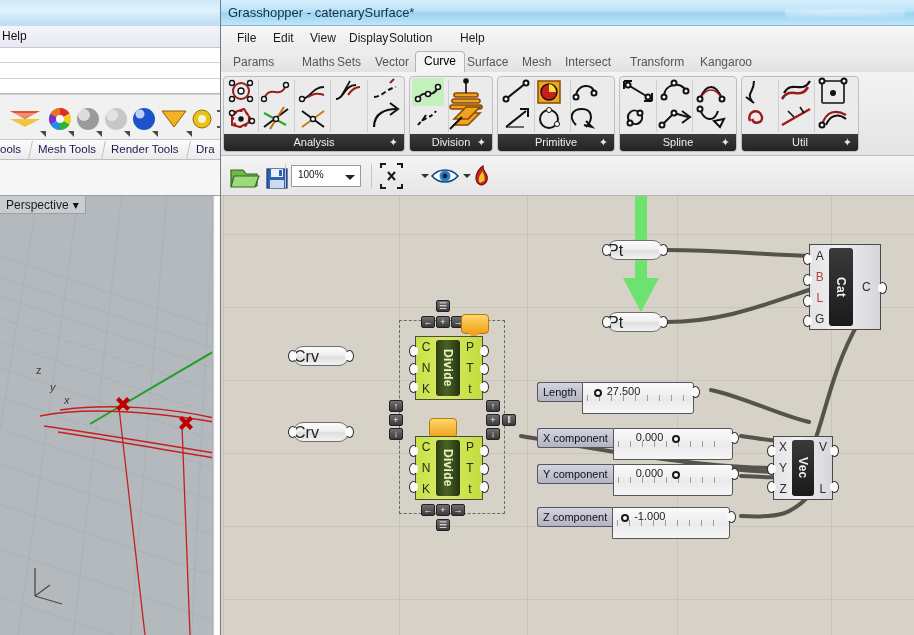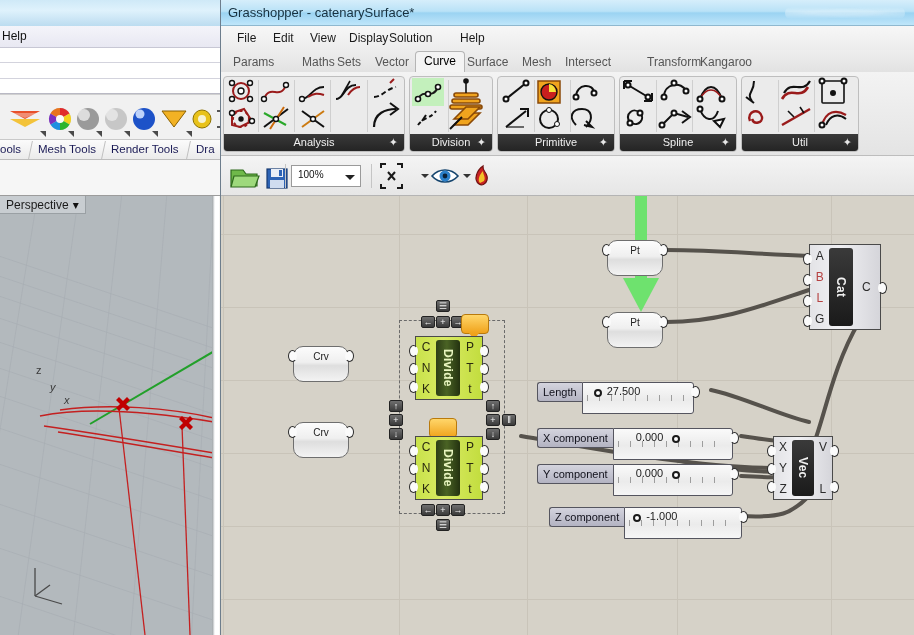--- a/index.html
+++ b/index.html
@@ -83,23 +83,23 @@
   
   #canvas { position: absolute; left: 0; top: 196px; width: 694px; height: 439px;
       background: #d6d2c8; overflow: hidden; }
   #canvas .gline-h { position: absolute; left: 0; width: 694px; height: 1px; background: #c9c4b9; }
   #canvas .gline-v { position: absolute; top: 0; width: 1px; height: 439px; background: #c9c4b9; }
 
   
   #droparrow { position: absolute; left: 414px; top: -4px; width: 12px; height: 92px; background: #6ee26e; }
   #droparrowhead { position: absolute; left: 402px; top: 82px; width: 0; height: 0;
       border-left: 18px solid transparent; border-right: 18px solid transparent; border-top: 34px solid #6ee26e; }
-  .param { position: absolute; height: 36px; border-radius: 10px;
+  .param { position: absolute; height: 20px; border-radius: 10px;
       background: linear-gradient(to bottom,#fcfcfc 0%,#efefef 45%,#dedede 55%,#f3f3f3 100%);
-      border: 1px solid #6e6e6e; text-align: center; font-size: 10px; color: #222; line-height: 19px; }
+      border: 1px solid #6e6e6e; text-align: left; font-size: 16px; color: #222; line-height: 19px; }
   .port { position: absolute; width: 9px; height: 12px; border: 1.6px solid #2e2e2e;
       background: #fbfbfb; border-radius: 50%; }
   .port.l { border-right-color: transparent; }
   .port.r { border-left-color: transparent; }
 
   .comp { position: absolute; border: 1px solid #4a4a4a; display: flex; }
   .comp .side { width: 20px; display: flex; flex-direction: column; justify-content: space-around;
       align-items: center; font-size: 12px; }
   .comp .mid { width: 24px; margin: 3px 0; border-radius: 3px;
       background: linear-gradient(to right,#2b2b2b,#555,#1f1f1f);
@@ -299,21 +299,21 @@
 
     <div id="gh-tabs">
       <span class="tab" style="left:6px;">Params</span>
       <span class="tab" style="left:75px;">Maths</span>
       <span class="tab" style="left:110px;">Sets</span>
       <span class="tab" style="left:148px;">Vector</span>
       <span class="tab active" style="left:194px;">Curve</span>
       <span class="tab" style="left:240px;">Surface</span>
       <span class="tab" style="left:295px;">Mesh</span>
       <span class="tab" style="left:338px;">Intersect</span>
-      <span class="tab" style="left:420px;">Transform</span>
+      <span class="tab" style="left:403px;">Transform</span>
       <span class="tab" style="left:473px;">Kangaroo</span>
     </div>
 
     <div id="gh-ribbon">
 
       <div class="rgroup" style="left:2px; width:182px;">
         <div class="cells">
           <svg width="180" height="58" style="position:absolute;left:0;top:0;">
             <g stroke="#111" fill="none" stroke-width="1.4">
               <g>
@@ -746,21 +746,21 @@
       <div class="slider" style="left:316px; top:268px;justify-content:space-between;">
         <div class="lbl">Y component</div>
         <div class="track" style="width:120px;">
           <div class="ticks"></div>
           <span class="knob" style="left:58px;"></span>
           <span class="valtxt" style="left:22px;">0.000</span>
           <span class="port r" style="right:-7px; top:3px;"></span>
         </div>
       </div>
 
-      <div class="slider" style="left:328px; top:311px;">
+      <div class="slider" style="left:316px; top:311px;">
         <div class="lbl">Z component</div>
         <div class="track" style="width:118px;">
           <div class="ticks"></div>
           <span class="knob" style="left:8px;"></span>
           <span class="valtxt" style="left:21px;">-1.000</span>
           <span class="port r" style="right:-7px; top:3px;"></span>
         </div>
       </div>
 
       <div class="comp greyc" style="left:588px; top:48px; width:72px; height:86px;">

